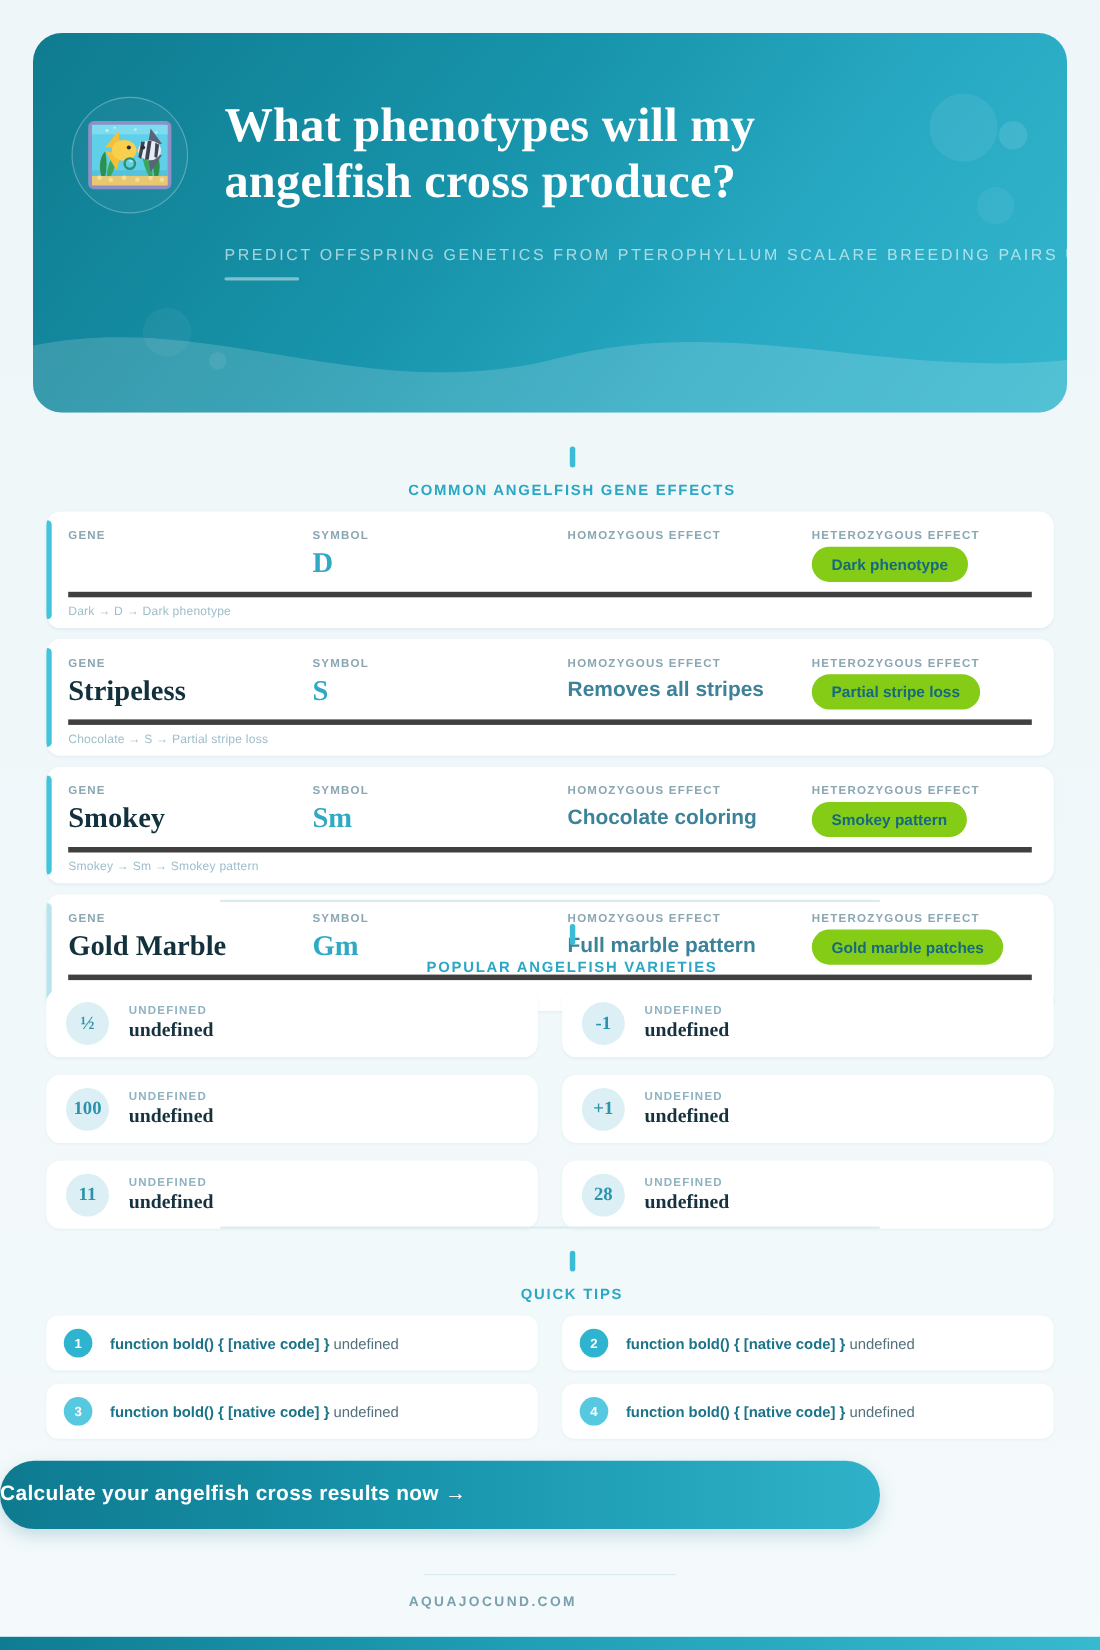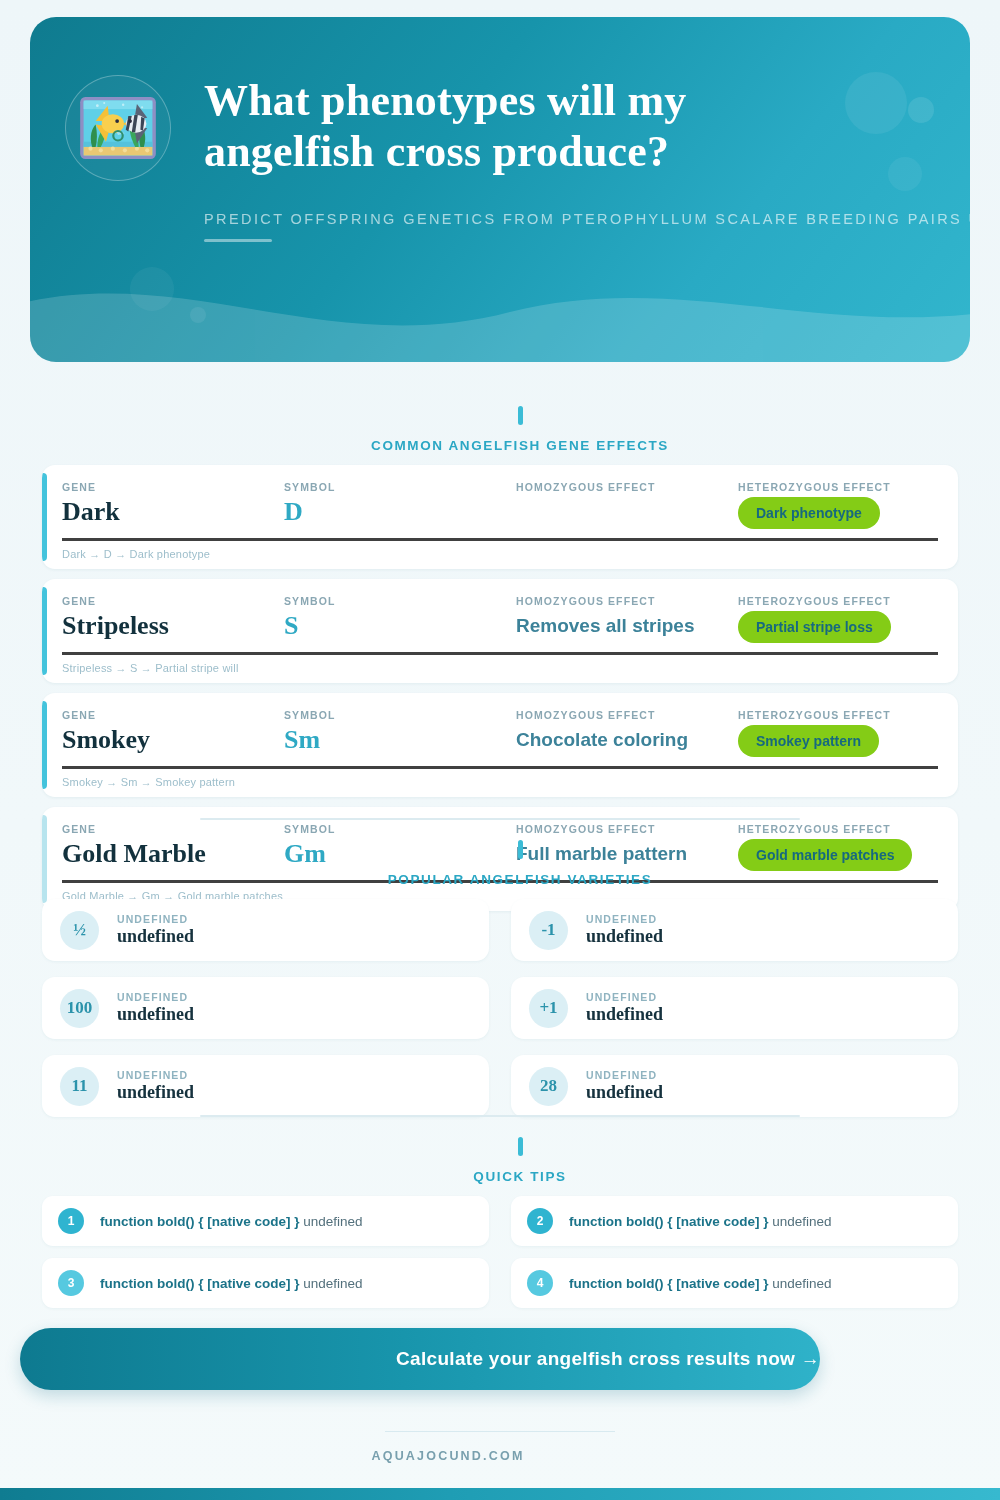--- a/index.html
+++ b/index.html
@@ -18,21 +18,21 @@
     width: 1000px;
     height: 1500px;
     background: linear-gradient(180deg, #eef6f9 0%, #f1f8fa 55%, #f4fafb 100%);
     overflow: hidden;
   }
 
   
   .hero {
     position: absolute;
     left: 30px;
-    top: 17px;
+    top: 30px;
     width: 940px;
     height: 345px;
     border-radius: 26px;
     background: linear-gradient(128deg, #0f7b8f 0%, #1794ab 42%, #29aac4 72%, #32b6cd 100%);
     overflow: hidden;
   }
   .hero-wave {
     position: absolute;
     left: -40px;
     bottom: -30px;
@@ -182,21 +182,21 @@
     color: #16697f;
     font-weight: 700;
     font-size: 14px;
     padding: 8px 18px;
     border-radius: 18px;
     white-space: nowrap;
   }
   .gene-foot {
     margin-top: 9px;
     padding-top: 7px;
-    border-top: 3px solid #404040;
+    border-top: 5px solid #404040;
     font-size: 11px;
     color: #9dbecb;
     letter-spacing: .2px;
   }
 
   
   .divider {
     margin: 0 auto;
     width: 600px;
     height: 2px;
@@ -280,21 +280,21 @@
   }
   .tip-num.light { background: #56c9e0; }
   .tip-body {
     margin-left: 16px;
     font-size: 13.5px;
     color: #53707c;
   }
   .tip-strong { color: #1b7389; font-weight: 700; }
 
   
-  .cta-wrap { position: absolute; left: 16px; top: 1328px; width: 804px; text-align: right; }
+  .cta-wrap { position: absolute; left: 0; top: 1328px; width: 804px; text-align: left; }
   .cta {
     display: inline-block;
     width: 800px;
     height: 62px;
     line-height: 62px;
     border-radius: 31px;
     background: linear-gradient(90deg, #0e7a90 0%, #1895ac 48%, #2fb2c9 100%);
     color: #ffffff;
     font-size: 19px;
     font-weight: 700;
@@ -394,21 +394,20 @@
     <div class="sec-head">
       <div class="sec-bar"></div>
       <div class="sec-title">COMMON ANGELFISH GENE EFFECTS</div>
     </div>
 
     <div class="gene-card">
       <div class="gene-accent"></div>
       <div class="gene-grid">
         <div>
           <div class="col-label">GENE</div>
-          <div class="gene-name">Dark</div>
         </div>
         <div>
           <div class="col-label">SYMBOL</div>
           <div class="gene-symbol">D</div>
         </div>
         <div>
           <div class="col-label">HOMOZYGOUS EFFECT</div>
         </div>
         <div>
           <div class="col-label">HETEROZYGOUS EFFECT</div>
@@ -431,21 +430,21 @@
         </div>
         <div>
           <div class="col-label">HOMOZYGOUS EFFECT</div>
           <div class="gene-homo">Removes all stripes</div>
         </div>
         <div>
           <div class="col-label">HETEROZYGOUS EFFECT</div>
           <div class="gene-pill">Partial stripe loss</div>
         </div>
       </div>
-      <div class="gene-foot">Stripeless → S → Partial stripe will</div>
+      <div class="gene-foot">Chocolate → S → Partial stripe loss</div>
     </div>
 
     <div class="gene-card">
       <div class="gene-accent"></div>
       <div class="gene-grid">
         <div>
           <div class="col-label">GENE</div>
           <div class="gene-name">Smokey</div>
         </div>
         <div>

